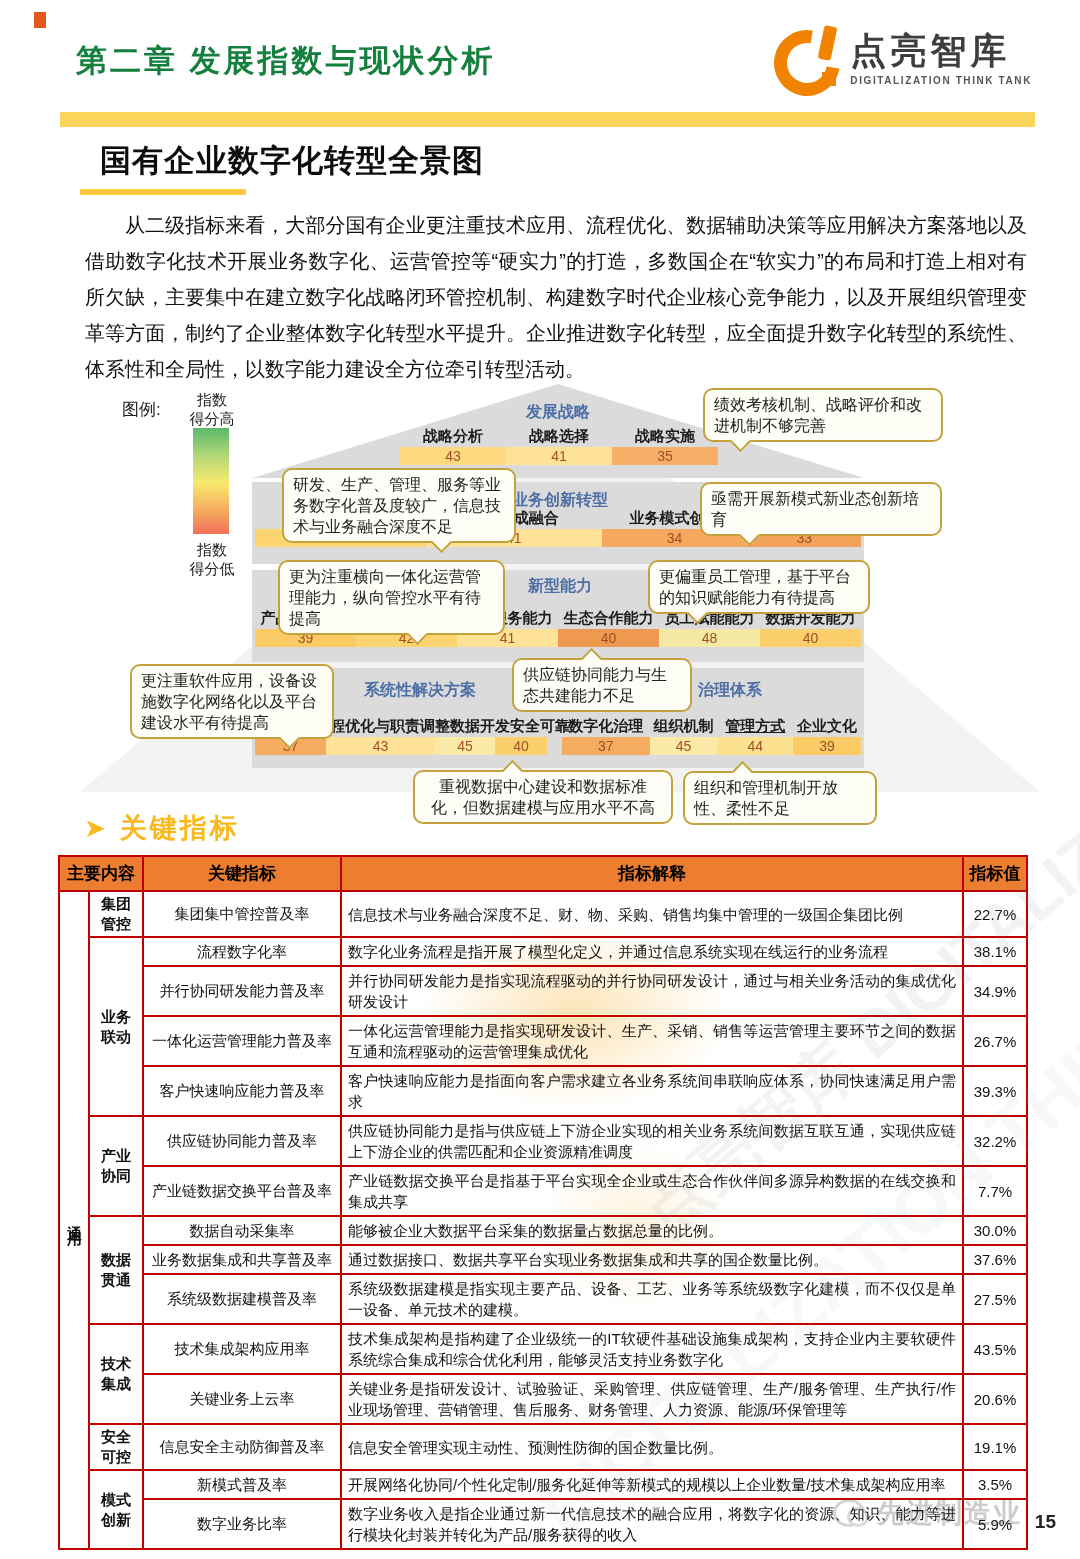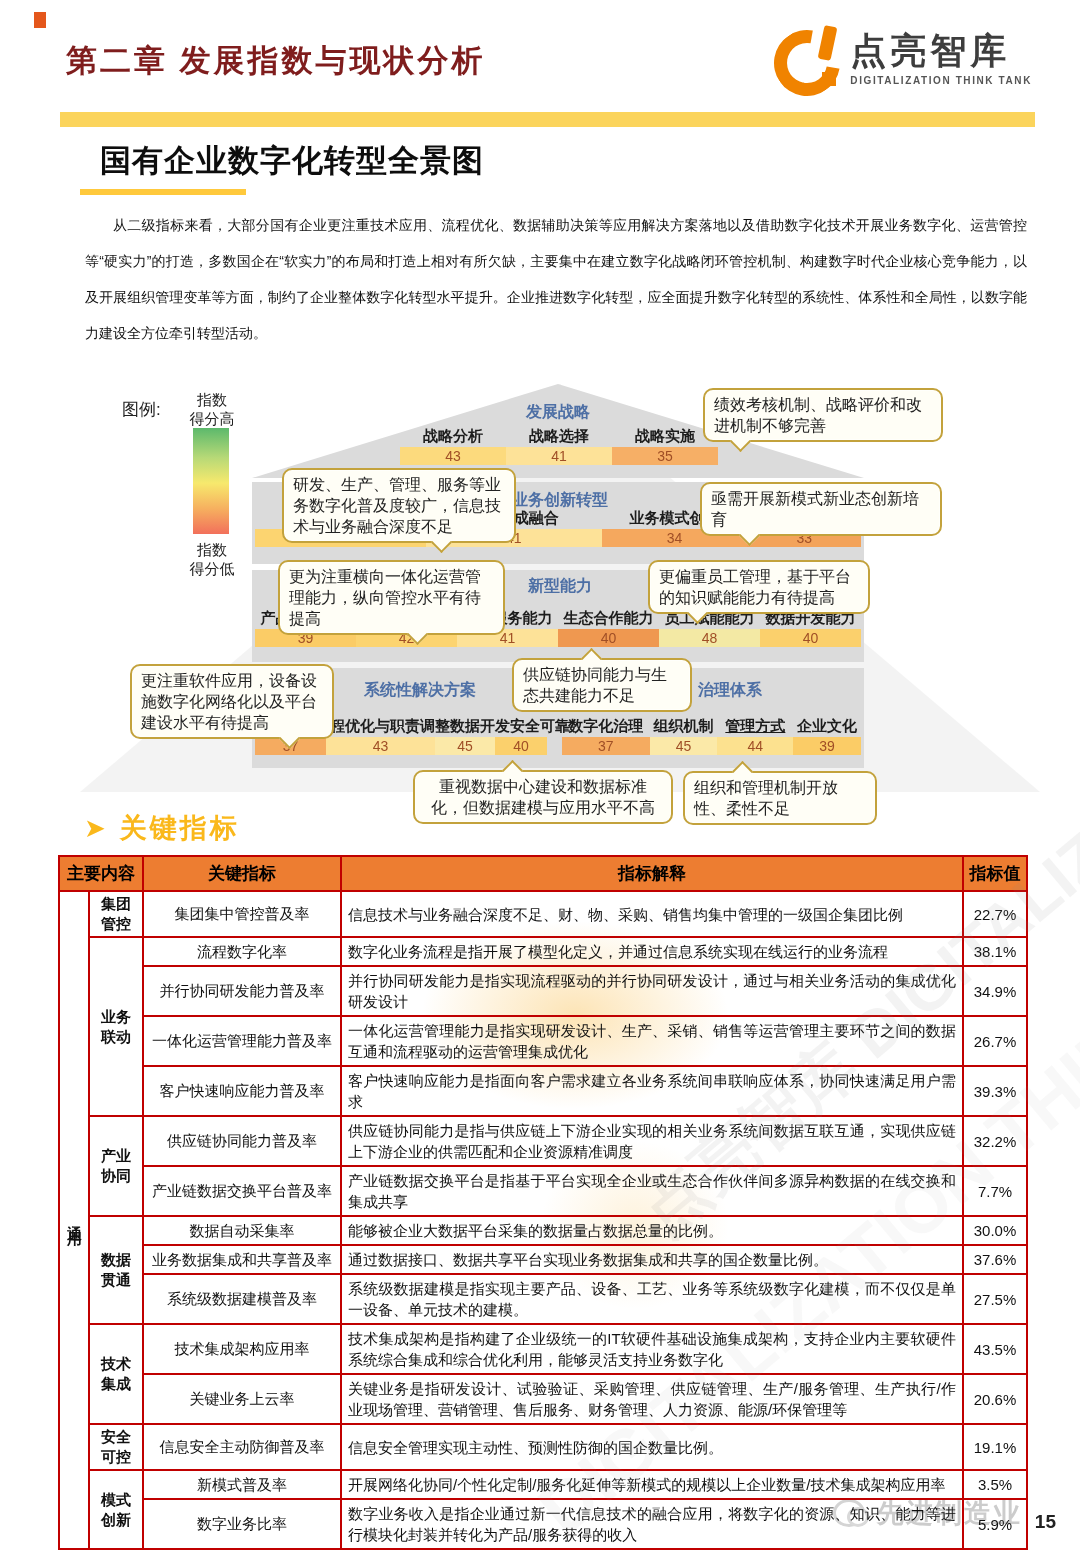--- a/index.html
+++ b/index.html
@@ -1,35 +1,35 @@
 <!DOCTYPE html>
 <html><head>
 <meta charset="utf-8">
 <style>
   html,body{margin:0;padding:0;background:#ffffff;}
   .page{position:relative;width:1080px;height:1559px;background:#fff;overflow:hidden;
         font-family:"Liberation Sans","DejaVu Sans",sans-serif;color:#1a1a1a;}
   
   .corner-mark{position:absolute;left:34px;top:12px;width:12px;height:16px;background:#e4571b;}
-  .chapter-title{position:absolute;left:66px;top:40px;font-size:31px;font-weight:bold;
-    color:#7f1d1d;letter-spacing:3px;}
+  .chapter-title{position:absolute;left:76px;top:40px;font-size:31px;font-weight:bold;
+    color:#15803d;letter-spacing:3px;}
   .logo{position:absolute;right:48px;top:26px;display:flex;align-items:center;gap:14px;}
   .logo-mark{position:relative;width:62px;height:66px;}
   .lm-arc{position:absolute;left:0;top:4px;width:40px;height:40px;border-radius:50%;
     border:13px solid #F08300;border-right-color:transparent;transform:rotate(-35deg);}
   .lm-bar{position:absolute;right:2px;top:0;width:13px;height:34px;background:#F08300;border-radius:3px;transform:rotate(12deg);}
   .lm-dot{position:absolute;right:0;bottom:6px;width:14px;height:14px;background:#F08300;}
   .logo-text{display:flex;flex-direction:column;line-height:1;}
   .logo-brand{font-size:36px;font-weight:bold;color:#3d3d3d;letter-spacing:4px;}
   .logo-tagline{margin-top:7px;font-size:10px;color:#555;letter-spacing:1.6px;font-weight:bold;}
   .accent-bar{position:absolute;left:60px;top:112px;width:975px;height:15px;background:#FBD45C;}
   .page-title{position:absolute;left:100px;top:140px;font-size:31px;font-weight:bold;color:#0d0d0d;letter-spacing:1px;}
   .title-underline{position:absolute;left:80px;top:189px;width:166px;height:6px;background:#FFC93C;}
   
-  .intro{position:absolute;left:85px;top:207px;width:942px;font-size:14px;line-height:36px;
+  .intro{position:absolute;left:85px;top:207px;width:942px;font-size:20px;line-height:36px;
     text-indent:2em;text-align:justify;color:#111;}
   
   .diagram{position:absolute;left:0;top:388px;width:1080px;height:455px;}
   .legend-label{position:absolute;left:122px;top:10px;font-size:17px;color:#222;}
   .legend-high,.legend-low{position:absolute;left:172px;width:80px;text-align:center;font-size:15px;line-height:19px;color:#222;}
   .legend-high{top:2px;}
   .legend-low{top:152px;}
   .legend-gradient{position:absolute;left:193px;top:40px;width:36px;height:106px;
     background:linear-gradient(to bottom,#5cb96c 0%,#b7d977 28%,#f7e96d 52%,#f6b05f 76%,#f2705b 100%);}
   .backdrop-tri{position:absolute;left:80px;top:-4px;width:960px;height:408px;

